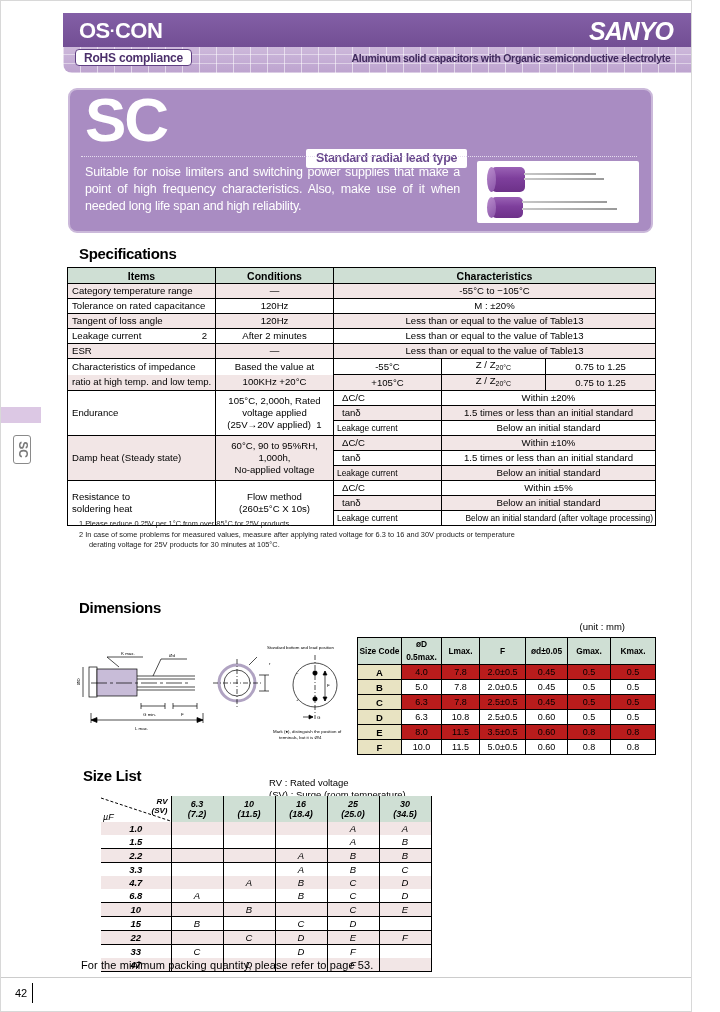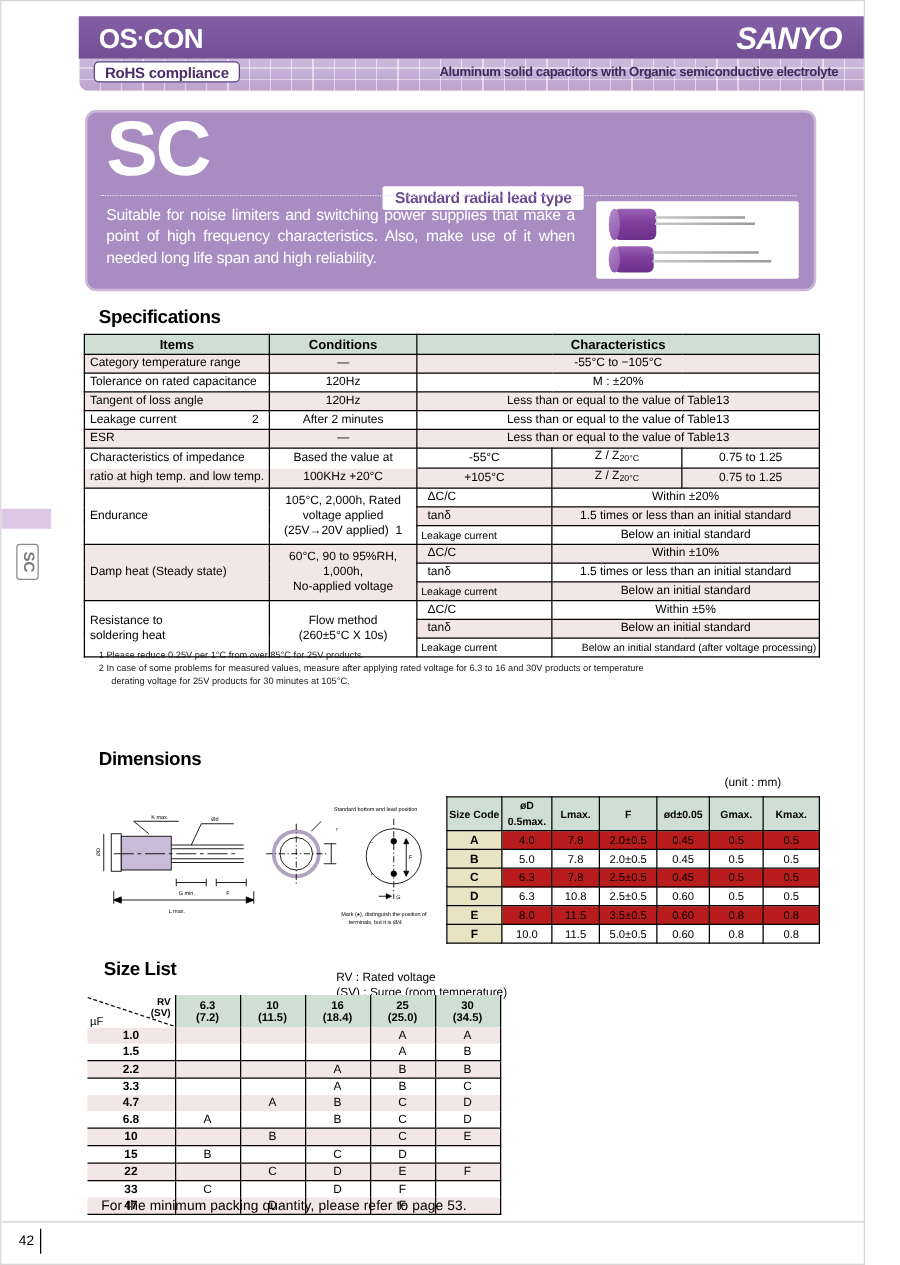--- a/index.html
+++ b/index.html
@@ -288,25 +288,26 @@
   
   .rv-legend {
     position: absolute;
     left: 268px; top: 776px;
     font-size: 9.5px;
     line-height: 12px;
     color: #000;
   }
   table.size {
     position: absolute;
-    left: 69px; top: 795px;
+    left: 100px; top: 795px;
     width: 330px;
     border-collapse: collapse;
     font-size: 9.5px;
     table-layout: fixed;
+    font-style: italic;
   }
   table.size th, table.size td {
     border: 0;
     text-align: center;
     height: 13px;
     line-height: 12px;
     font-weight: normal;
     padding: 0;
   }
   table.size thead th {

